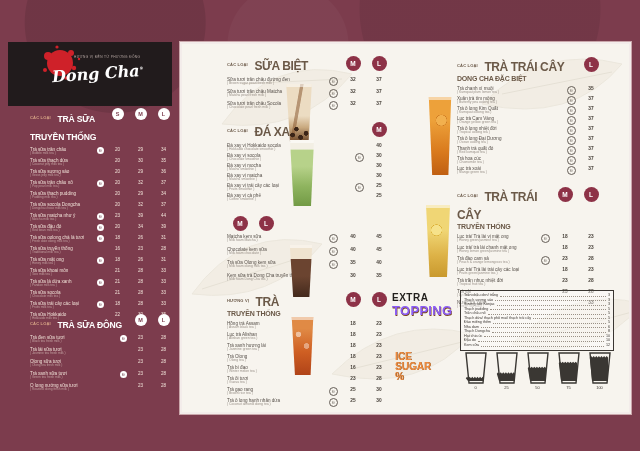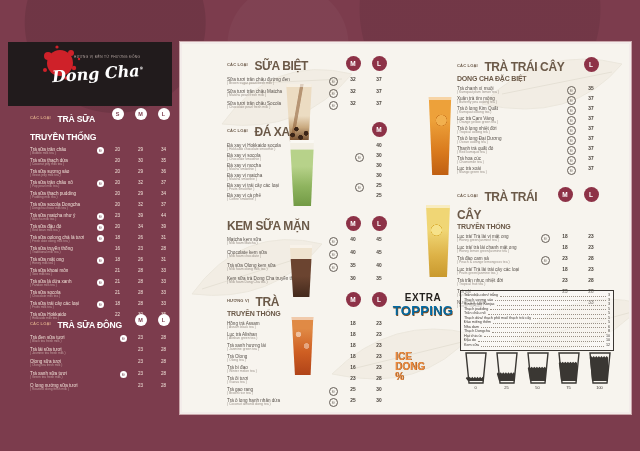--- a/index.html
+++ b/index.html
@@ -56,21 +56,21 @@
   .r12 .mrow{height:12px}
   
   .cup{position:absolute;z-index:2}
   .cupbody{width:100%;height:100%;clip-path:polygon(10% 0,90% 0,80% 100%,22% 100%);position:relative}
   .lid{position:absolute;left:0;top:0;width:100%;height:3px;background:rgba(255,255,255,.55)}
   
   .topbox{border:1px solid #3a3632;padding:2px 3px;background:rgba(255,255,255,.4)}
   .toprow{display:flex;align-items:flex-end;font-size:3.7px;line-height:4.55px;color:#3c3733}
   .dots{flex:1;border-bottom:.5px dotted #9a9186;margin:0 2px 1px}
   .xlabel1{font-size:10px;font-weight:bold;color:#221f1c;letter-spacing:.5px}
-  .xlabel2{font-size:13px;font-weight:bold;color:#0369a1;letter-spacing:.3px;text-shadow:.5px .5px 0 #7a4a1f}
+  .xlabel2{font-size:13px;font-weight:bold;color:#8b5cf6;letter-spacing:.3px;text-shadow:.5px .5px 0 #7a4a1f}
   .ice{font-size:10px;font-weight:bold;color:#ef8a3c;line-height:10px;text-shadow:.4px .4px 0 #7a4a1f}
   .cupsrow{display:flex}
   .icewrap{width:31px;display:flex;flex-direction:column;align-items:center}
   .icelabel{font-size:4px;color:#3c3733;margin-top:1px}
 </style>
 </head>
 <body>
 
 <div class="abs logo-bar">
   <svg class="abs" style="left:30px;top:2px" width="44" height="40" viewBox="0 0 44 40">
@@ -556,23 +556,20 @@
           <span class="bdg hid">Đ</span>
           <div class="pcols">
             <span class="pc price">25</span>
           </div>
         </div>
       </div>
   </div>
 
   <div class="sec tall" style="left:45px;top:172px;width:165px">
     <div class="sec-head">
-      <div class="ht">
-        <span class="bigtitle">KEM SỮA MẶN</span>
-      </div>
       <div class="pcols">
           <span class="pc">
             <span class="circ" style="display: flex; align-items: center; justify-content: center;">M</span>
           </span>
           <span class="pc">
             <span class="circ" style="display: flex; align-items: center; justify-content: center;">L</span>
           </span>
         </div>
     </div>
     <div class="rows">
@@ -928,21 +925,21 @@
           </div>
           <span class="bdg hid">Đ</span>
           <div class="pcols">
             <span class="pc price"></span>
             <span class="pc price">33</span>
           </div>
         </div>
       </div>
   </div>
 
-  <div class="abs" style="left:210px;top:248px;width:62px;text-align:center">
+  <div class="abs" style="left:210px;top:248px;width:62px;">
     <div class="xlabel1">EXTRA</div>
     <div class="xlabel2">TOPPING</div>
   </div>
   <div class="abs topbox" style="left:278px;top:246px;width:146px">
       <div class="toprow">
         <span>Trân châu đen/ trắng</span>
         <span class="dots"></span>
         <span>3</span>
       </div>
       <div class="toprow">
@@ -997,21 +994,21 @@
       </div>
       <div class="toprow">
         <span>Kem sữa</span>
         <span class="dots"></span>
         <span>12</span>
       </div>
     </div>
 
   <div class="abs ice" style="left:213px;top:308px">
     <div>ICE</div>
-    <div>DONG</div>
+    <div>SUGAR</div>
     <div>%</div>
   </div>
   <div class="abs cupsrow" style="left:278px;top:308px">
       <div class="icewrap">
         <svg width="24" height="32" viewBox="0 0 24 32">
           <path d="M2,1 L22,1 L19,31 L5,31 Z" fill="none" stroke="#3a3733" stroke-width="1.4"></path>
           <path d="M4,29 L20,29 L20,26.2 L18.7,24.8 L17.4,26.2 L16.1,24.8 L14.8,26.2 L13.5,24.8 L12.2,26.2 L10.9,24.8 L9.6,26.2 L8.3,24.8 L7.0,26.2 L5.7,24.8 L4.4,26.2 L3.1,24.8 L1.8,26.2 Z" fill="#3a3733"></path>
         </svg>
         <div class="icelabel">0</div>
       </div>

